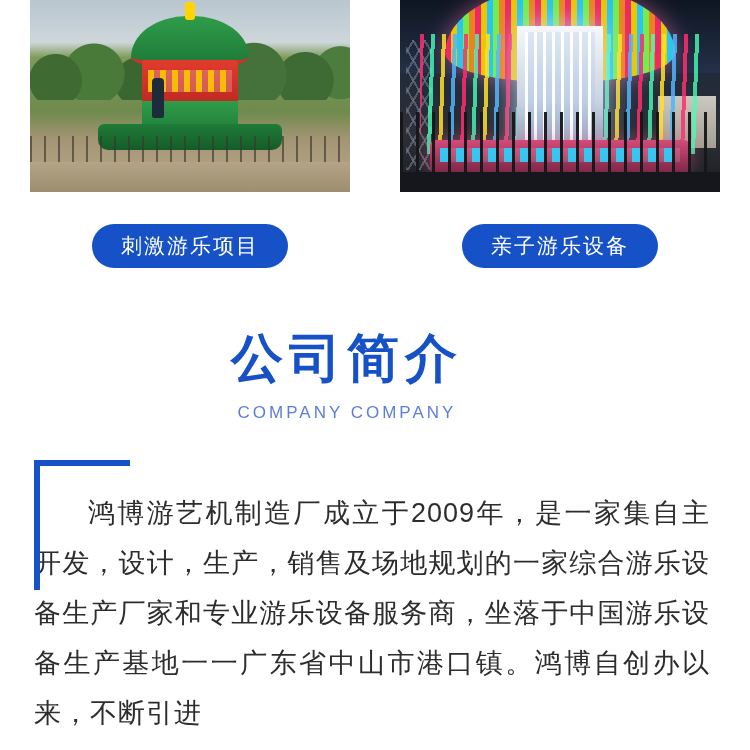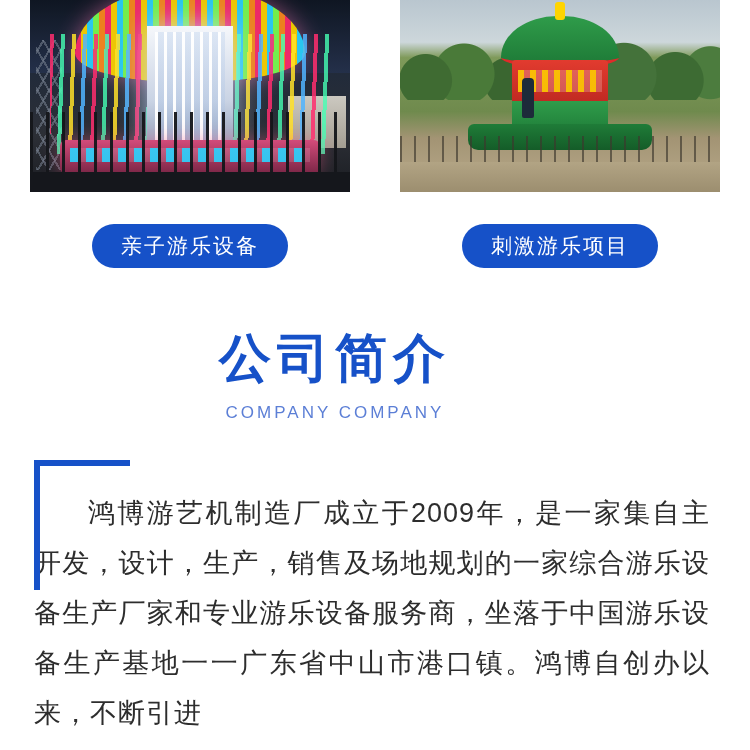--- a/index.html
+++ b/index.html
@@ -237,21 +237,21 @@
     border: none;
     box-sizing: border-box;
     padding: 0 22px;
     cursor: pointer;
     font-family: "Liberation Sans", "DejaVu Sans", sans-serif;
   }
 
   
   .section-head {
     position: absolute;
-    left: 4px;
+    left: 16px;
     top: 330px;
     width: 662px;
     text-align: center;
   }
   .section-title-cn {
     font-size: 52px;
     font-weight: bold;
     color: #1651c8;
     letter-spacing: 6px;
     line-height: 1.1;
@@ -298,49 +298,49 @@
     letter-spacing: 1px;
     font-family: "Liberation Sans", "DejaVu Sans", sans-serif;
   }
 </style>
 </head>
 <body>
 
 <div class="page">
 
   <div class="gallery">
+
+    <div class="product-card">
+      <div class="photo photo-day">
+        <div class="trees"></div>
+        <div class="ride2-roof"></div>
+        <div class="ride2-body"></div>
+        <div class="ride2-skirt"></div>
+        <div class="person"></div>
+        <div class="fence2"></div>
+        <div class="dirt"></div>
+      </div>
+      <button class="pill">刺激游乐项目</button>
+    </div>
 
     <div class="product-card">
       <div class="photo photo-night">
         <div class="night-sky"></div>
         <div class="tower-left"></div>
         <div class="bldg-right"></div>
         <div class="ride-dome"></div>
         <div class="streamers"></div>
         <div class="ride-core"></div>
         <div class="ride-base"></div>
         <div class="fence"></div>
         <div class="ground-dark"></div>
       </div>
       <button class="pill">亲子游乐设备</button>
     </div>
 
-    <div class="product-card">
-      <div class="photo photo-day">
-        <div class="trees"></div>
-        <div class="ride2-roof"></div>
-        <div class="ride2-body"></div>
-        <div class="ride2-skirt"></div>
-        <div class="person"></div>
-        <div class="fence2"></div>
-        <div class="dirt"></div>
-      </div>
-      <button class="pill">刺激游乐项目</button>
-    </div>
-
   </div>
 
   <div class="section-head">
     <div class="section-title-cn">公司简介</div>
     <div class="section-title-en">COMPANY COMPANY</div>
   </div>
 
   <div class="intro-wrap">
     <div class="corner-mark"></div>
     <p class="intro-text">鸿博游艺机制造厂成立于2009年，是一家集自主开发，设计，生产，销售及场地规划的一家综合游乐设备生产厂家和专业游乐设备服务商，坐落于中国游乐设备生产基地一一广东省中山市港口镇。鸿博自创办以来，不断引进</p>

